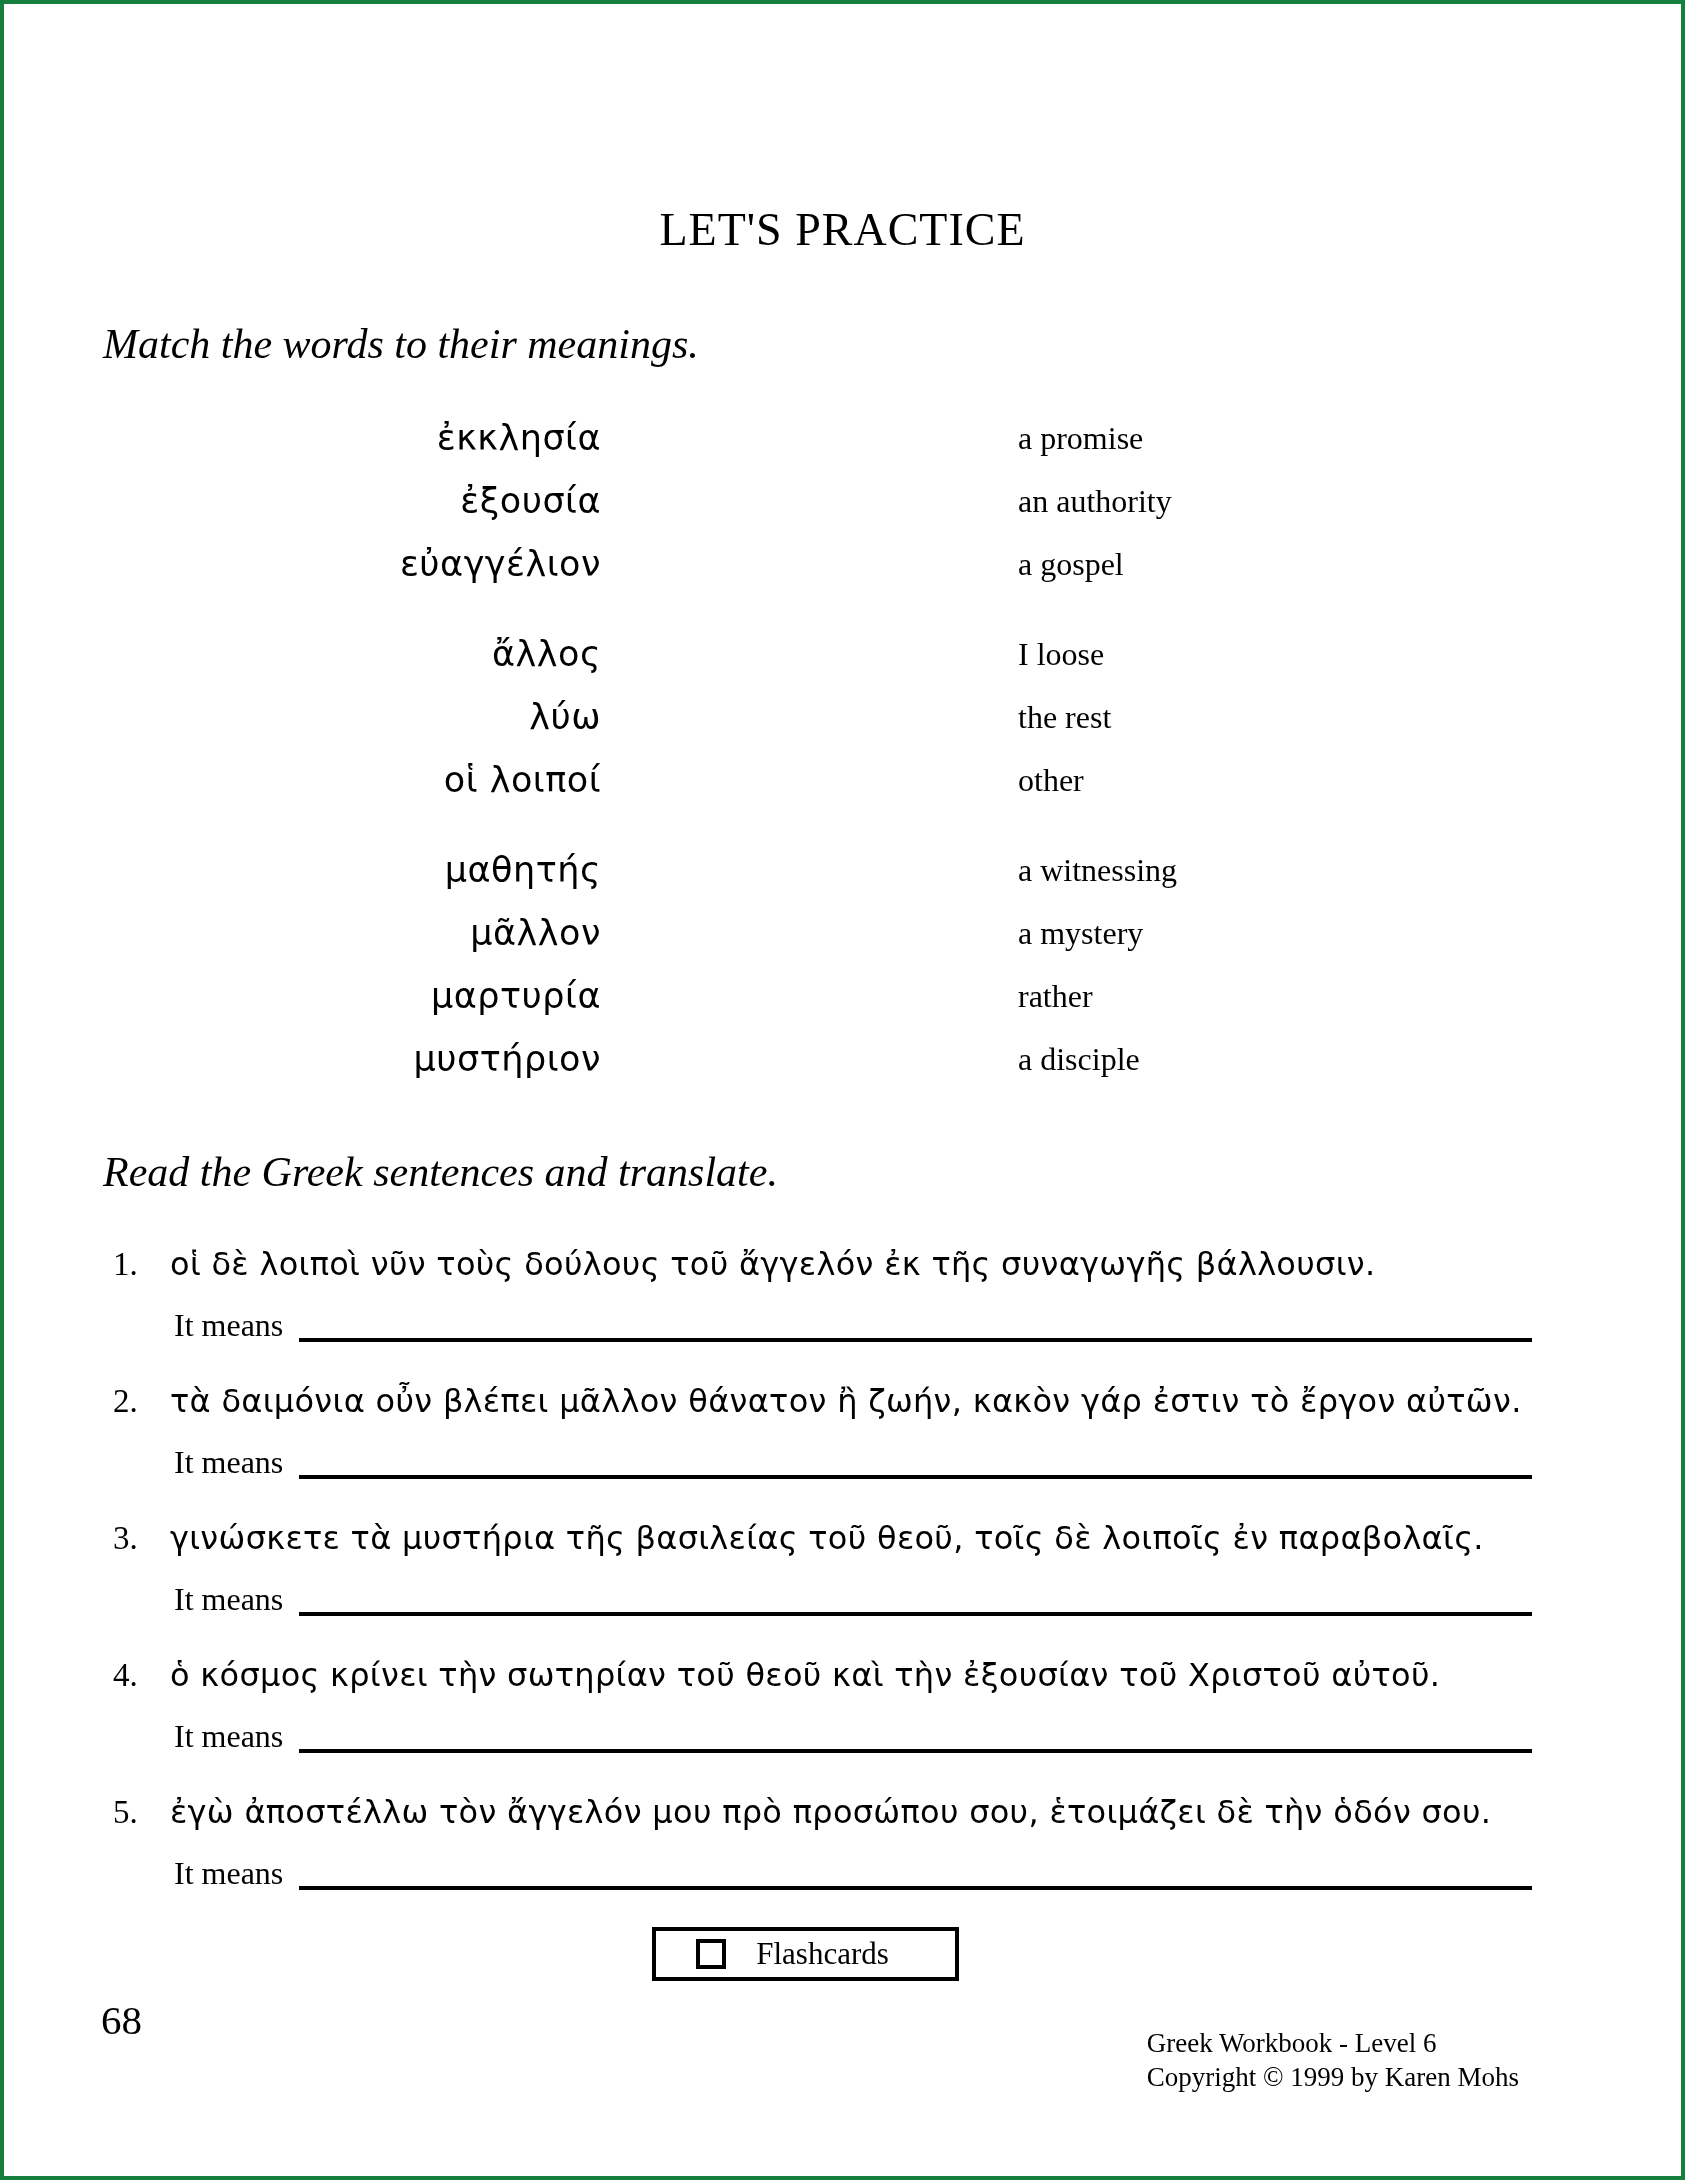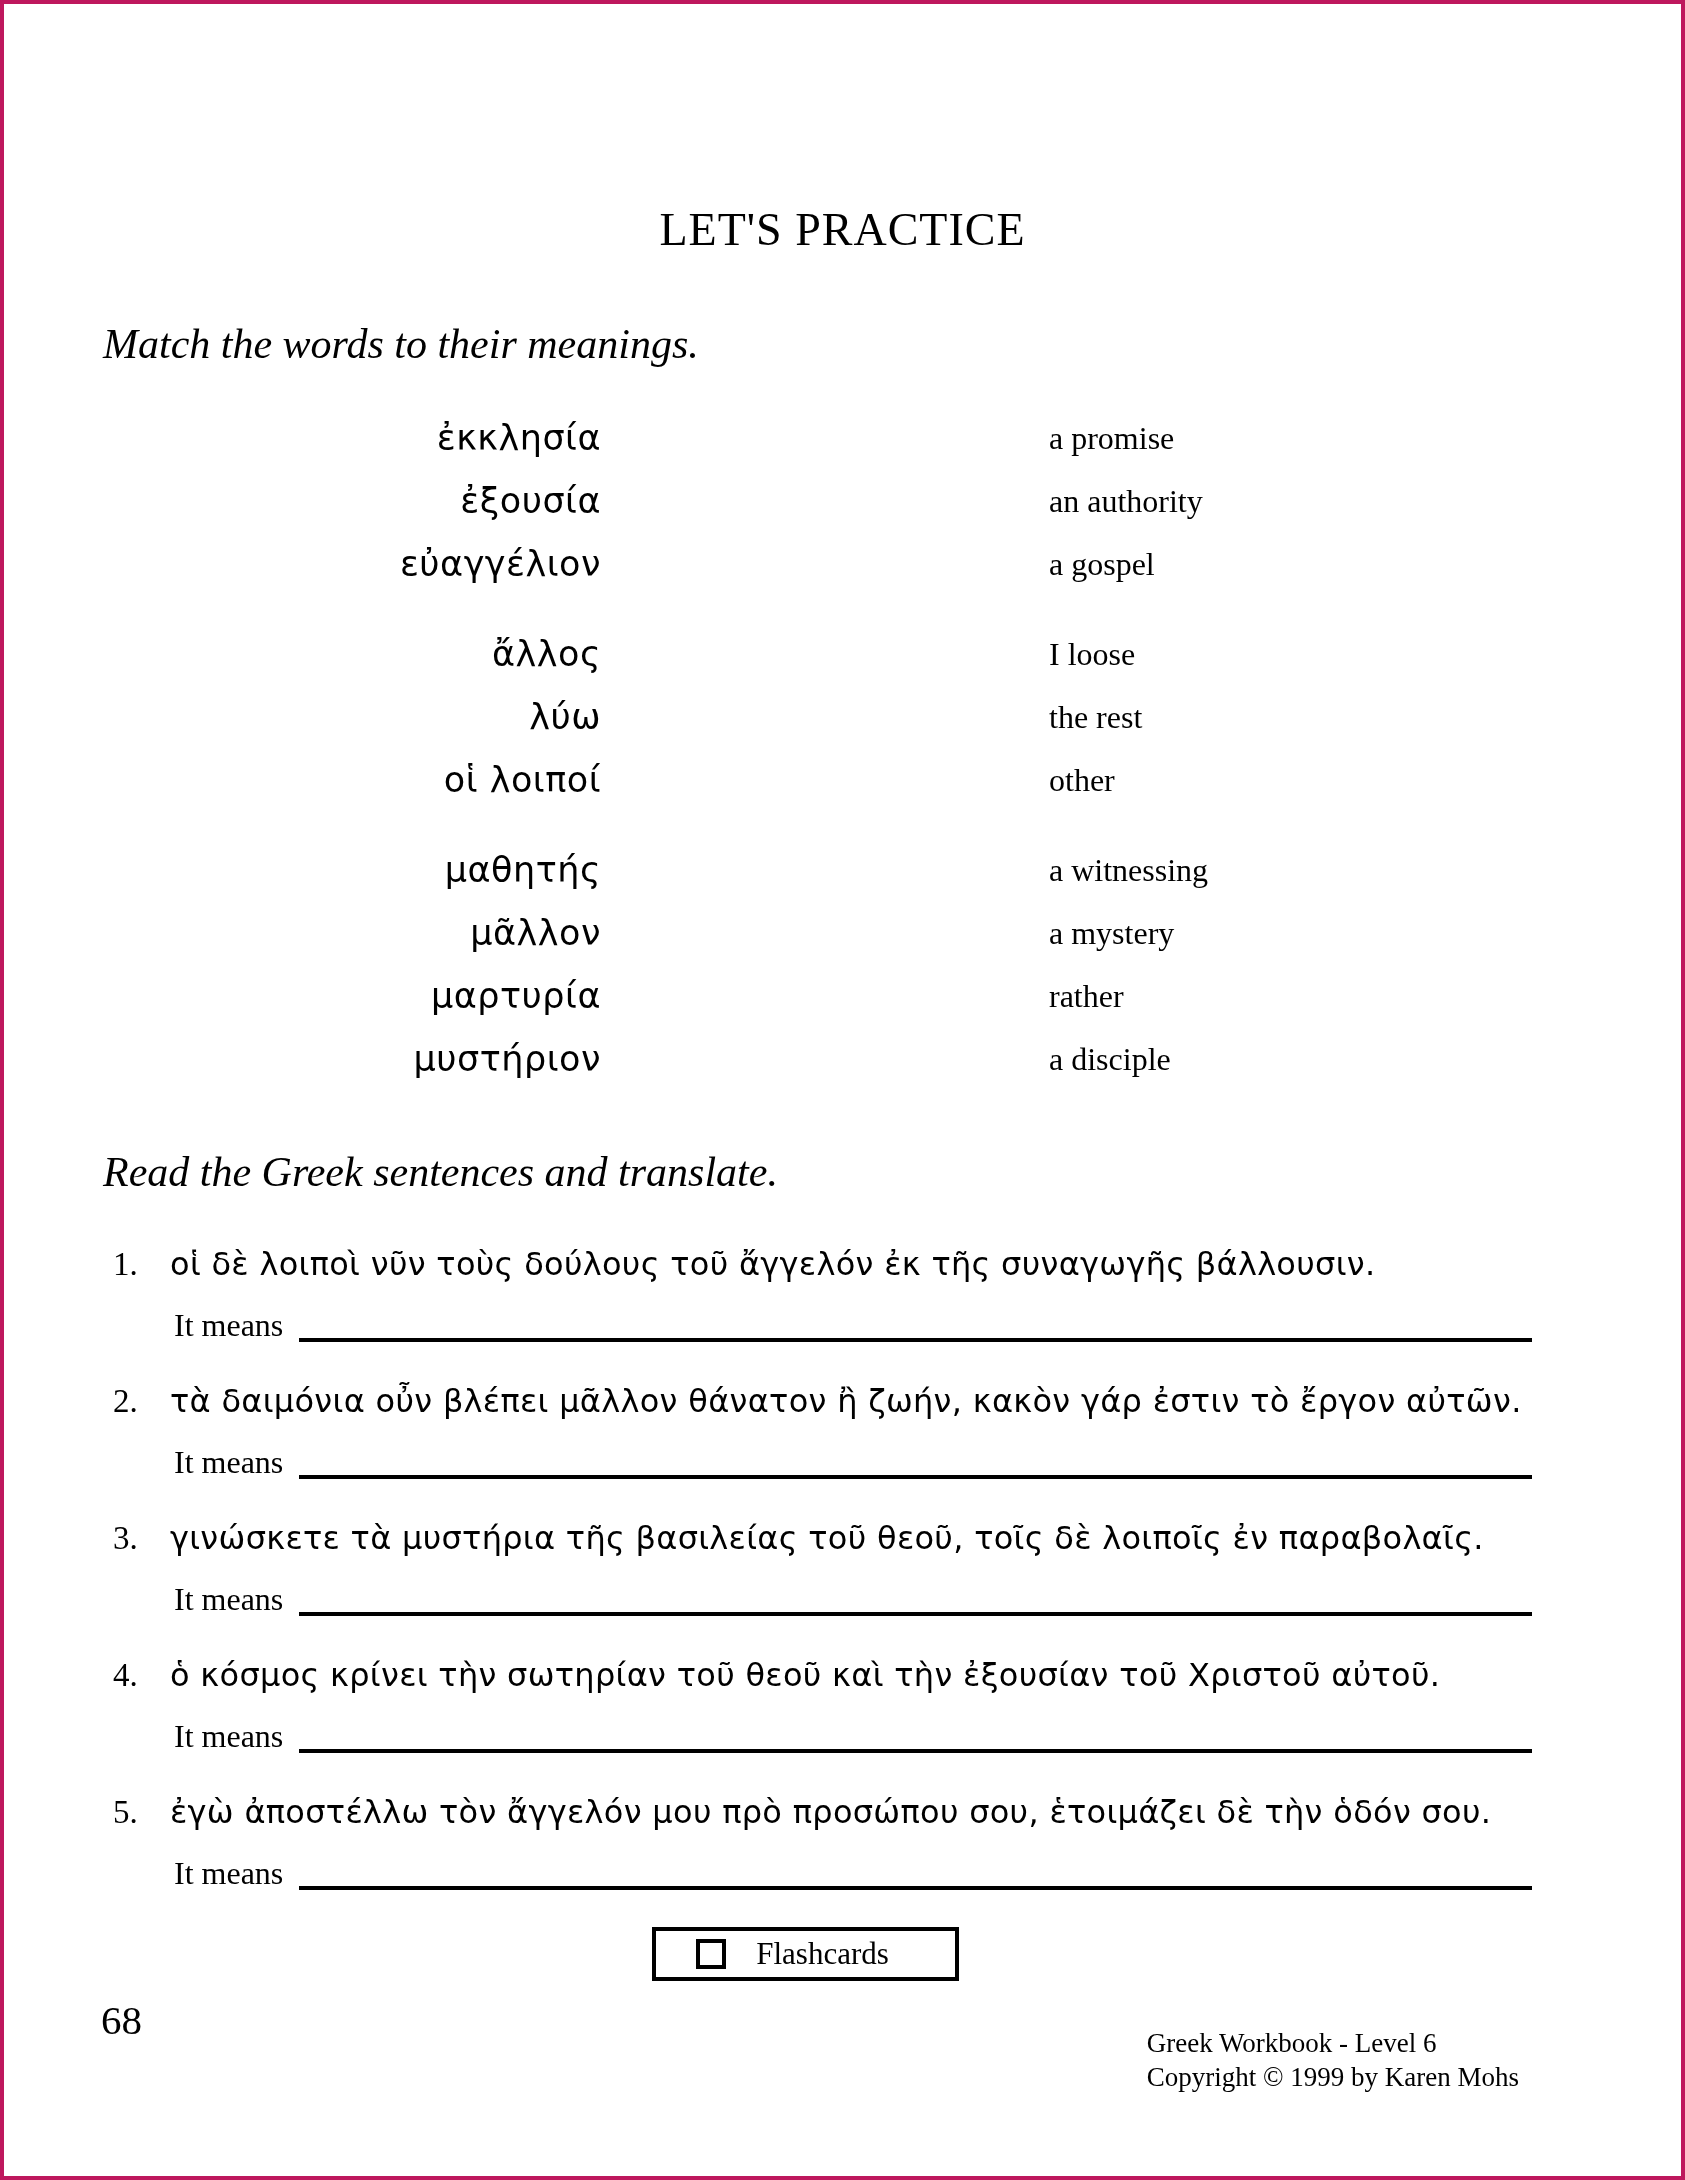--- a/index.html
+++ b/index.html
@@ -3,21 +3,21 @@
 <meta charset="utf-8">
 <style>
   * { margin: 0; padding: 0; box-sizing: border-box; }
   html, body { background: #ffffff; }
   .page {
     position: relative;
     width: 1685px;
     height: 2180px;
     margin: 0 auto;
     background: #ffffff;
-    border: 4px solid #be185d;
+    border: 4px solid #15803d;
     color: #000000;
     font-family: "Liberation Serif", "DejaVu Serif", serif;
     overflow: hidden;
   }
   .title {
     margin-top: 201px;
     text-align: center;
     font-size: 46px;
     font-weight: normal;
     letter-spacing: 1px;
@@ -30,21 +30,20 @@
     font-style: italic;
   }
   .match-instruction { margin-top: 63px; }
   .match-section { margin-top: 38px; }
   .match-group { margin-top: 0; }
   .match-group + .match-group { margin-top: 27px; }
   .match-row {
     display: flex;
     align-items: center;
     height: 63px;
-    gap: 31px;
   }
   .greek-col {
     width: 597px;
     text-align: right;
     font-family: "DejaVu Sans", sans-serif;
     font-size: 35px;
     letter-spacing: 0.5px;
     white-space: nowrap;
   }
   .meaning-col {

